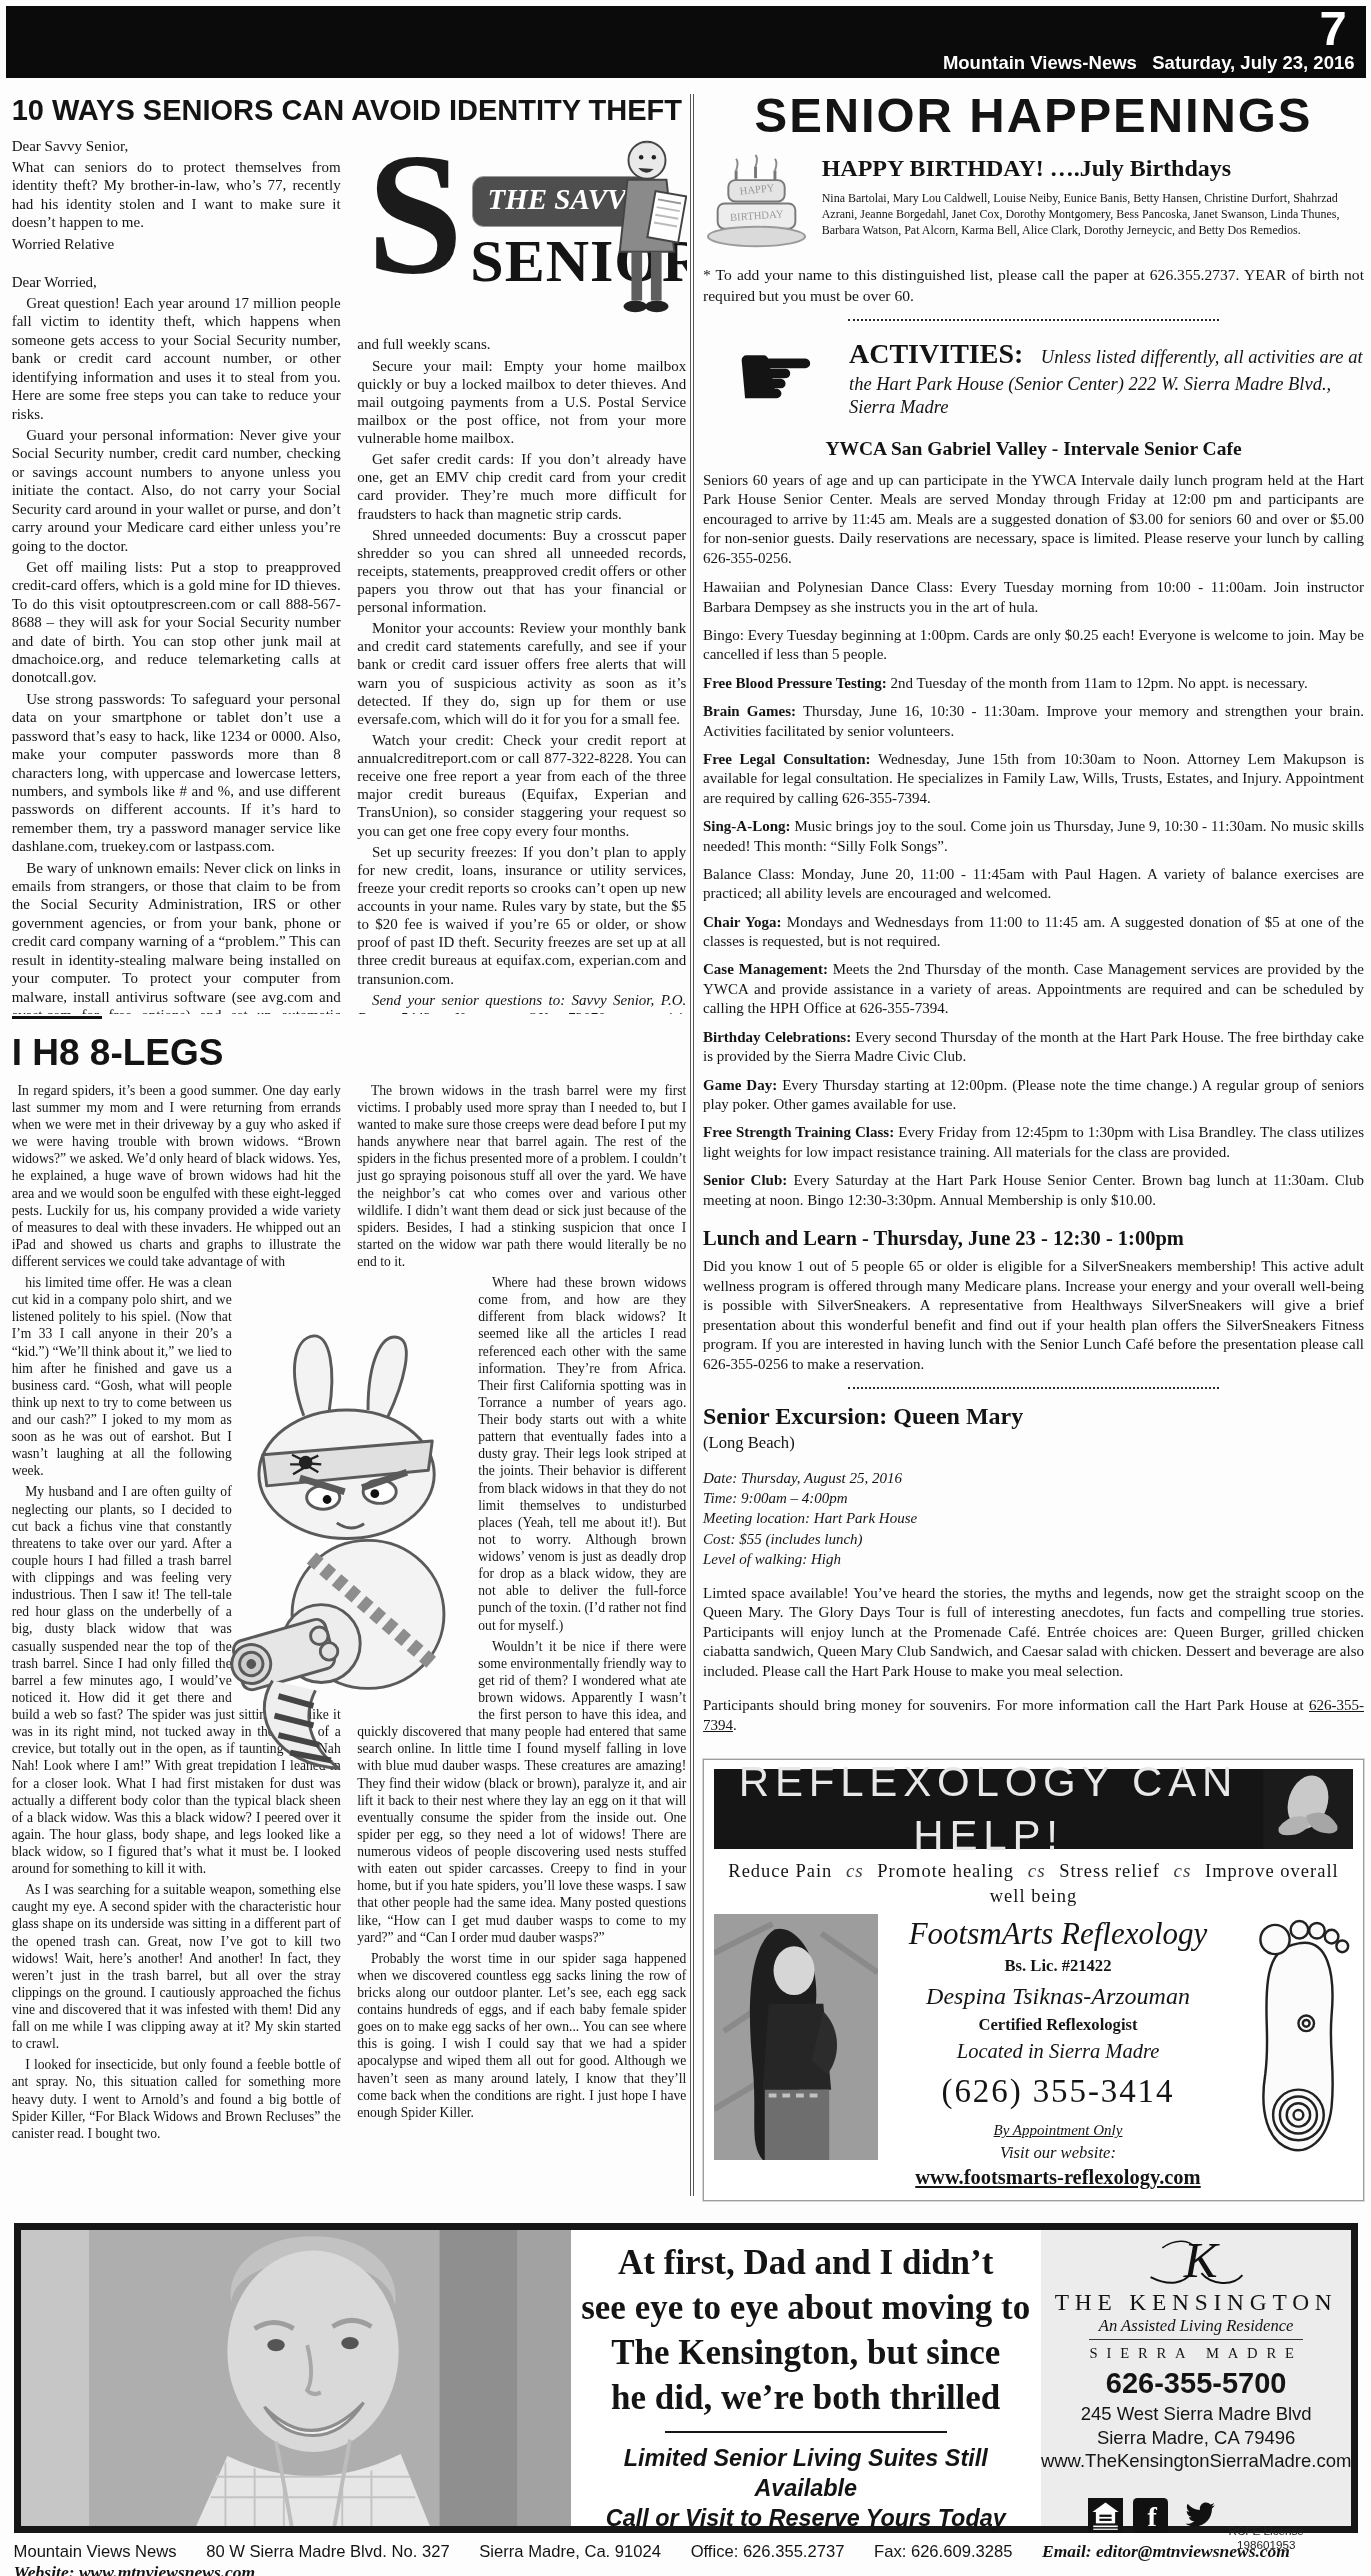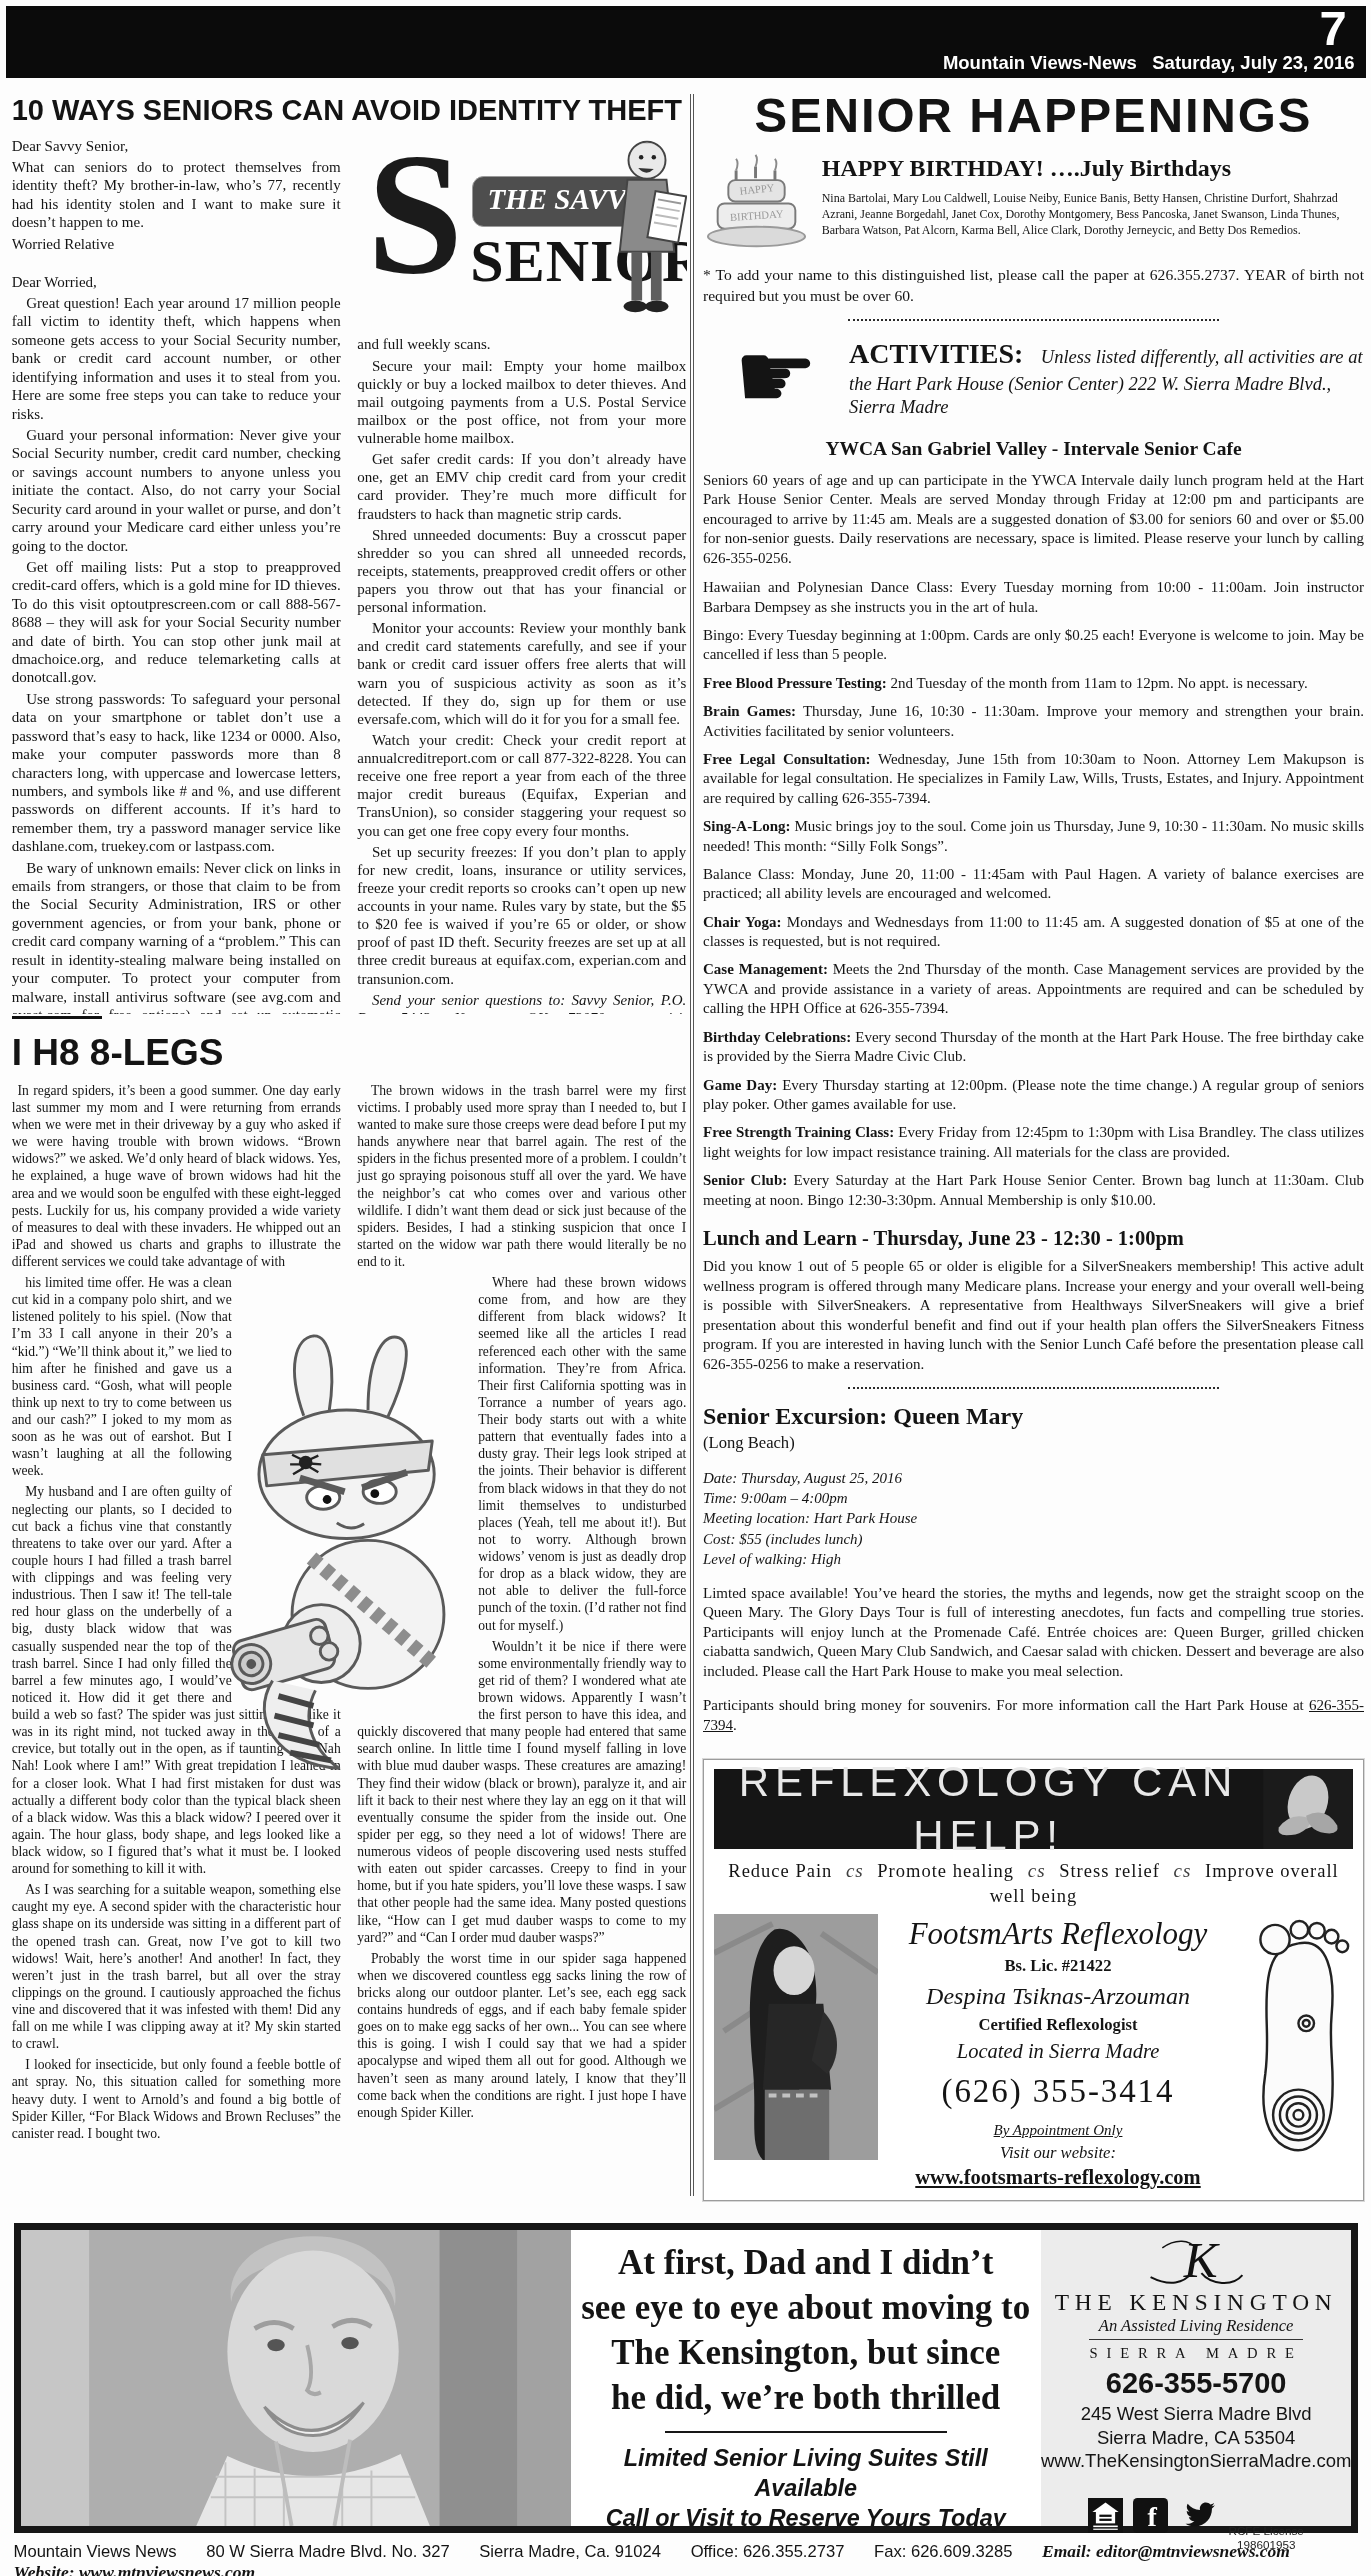--- a/index.html
+++ b/index.html
@@ -402,21 +402,21 @@
         <text x="52" y="44" font-family="Liberation Serif, serif" font-style="italic" font-size="52" fill="#111">K</text>
         <path d="M18,44 C38,54 52,50 60,40 M70,40 C80,52 102,54 112,42" stroke="#111" stroke-width="2" fill="none"></path>
         <path d="M30,14 C44,4 58,6 64,14" stroke="#111" stroke-width="1.6" fill="none"></path>
       </svg>
       <div class="kbrand">THE KENSINGTON</div>
       <div><span class="ktag">An Assisted Living Residence</span></div>
       <div class="kcity">SIERRA MADRE</div>
       <div class="kphone2">626-355-5700</div>
       <div class="kaddr">
         <span>245 West Sierra Madre Blvd</span><br>
-        <span>Sierra Madre, CA 53504</span>
+        <span>Sierra Madre, CA 79496</span>
       </div>
       <div class="kweb">www.TheKensingtonSierraMadre.com</div>
       <div class="kicons">
         <svg width="35" height="35" viewBox="0 0 40 40">
           <rect width="40" height="40" fill="#111"></rect>
           <path d="M20,5 L35,16 H5 Z" fill="#fff"></path>
           <rect x="9" y="16" width="22" height="13" fill="#fff"></rect>
           <rect x="13" y="19" width="14" height="2.6" fill="#111"></rect>
           <rect x="13" y="23.6" width="14" height="2.6" fill="#111"></rect>
           <rect x="6" y="31.5" width="28" height="1.8" fill="#fff"></rect>

